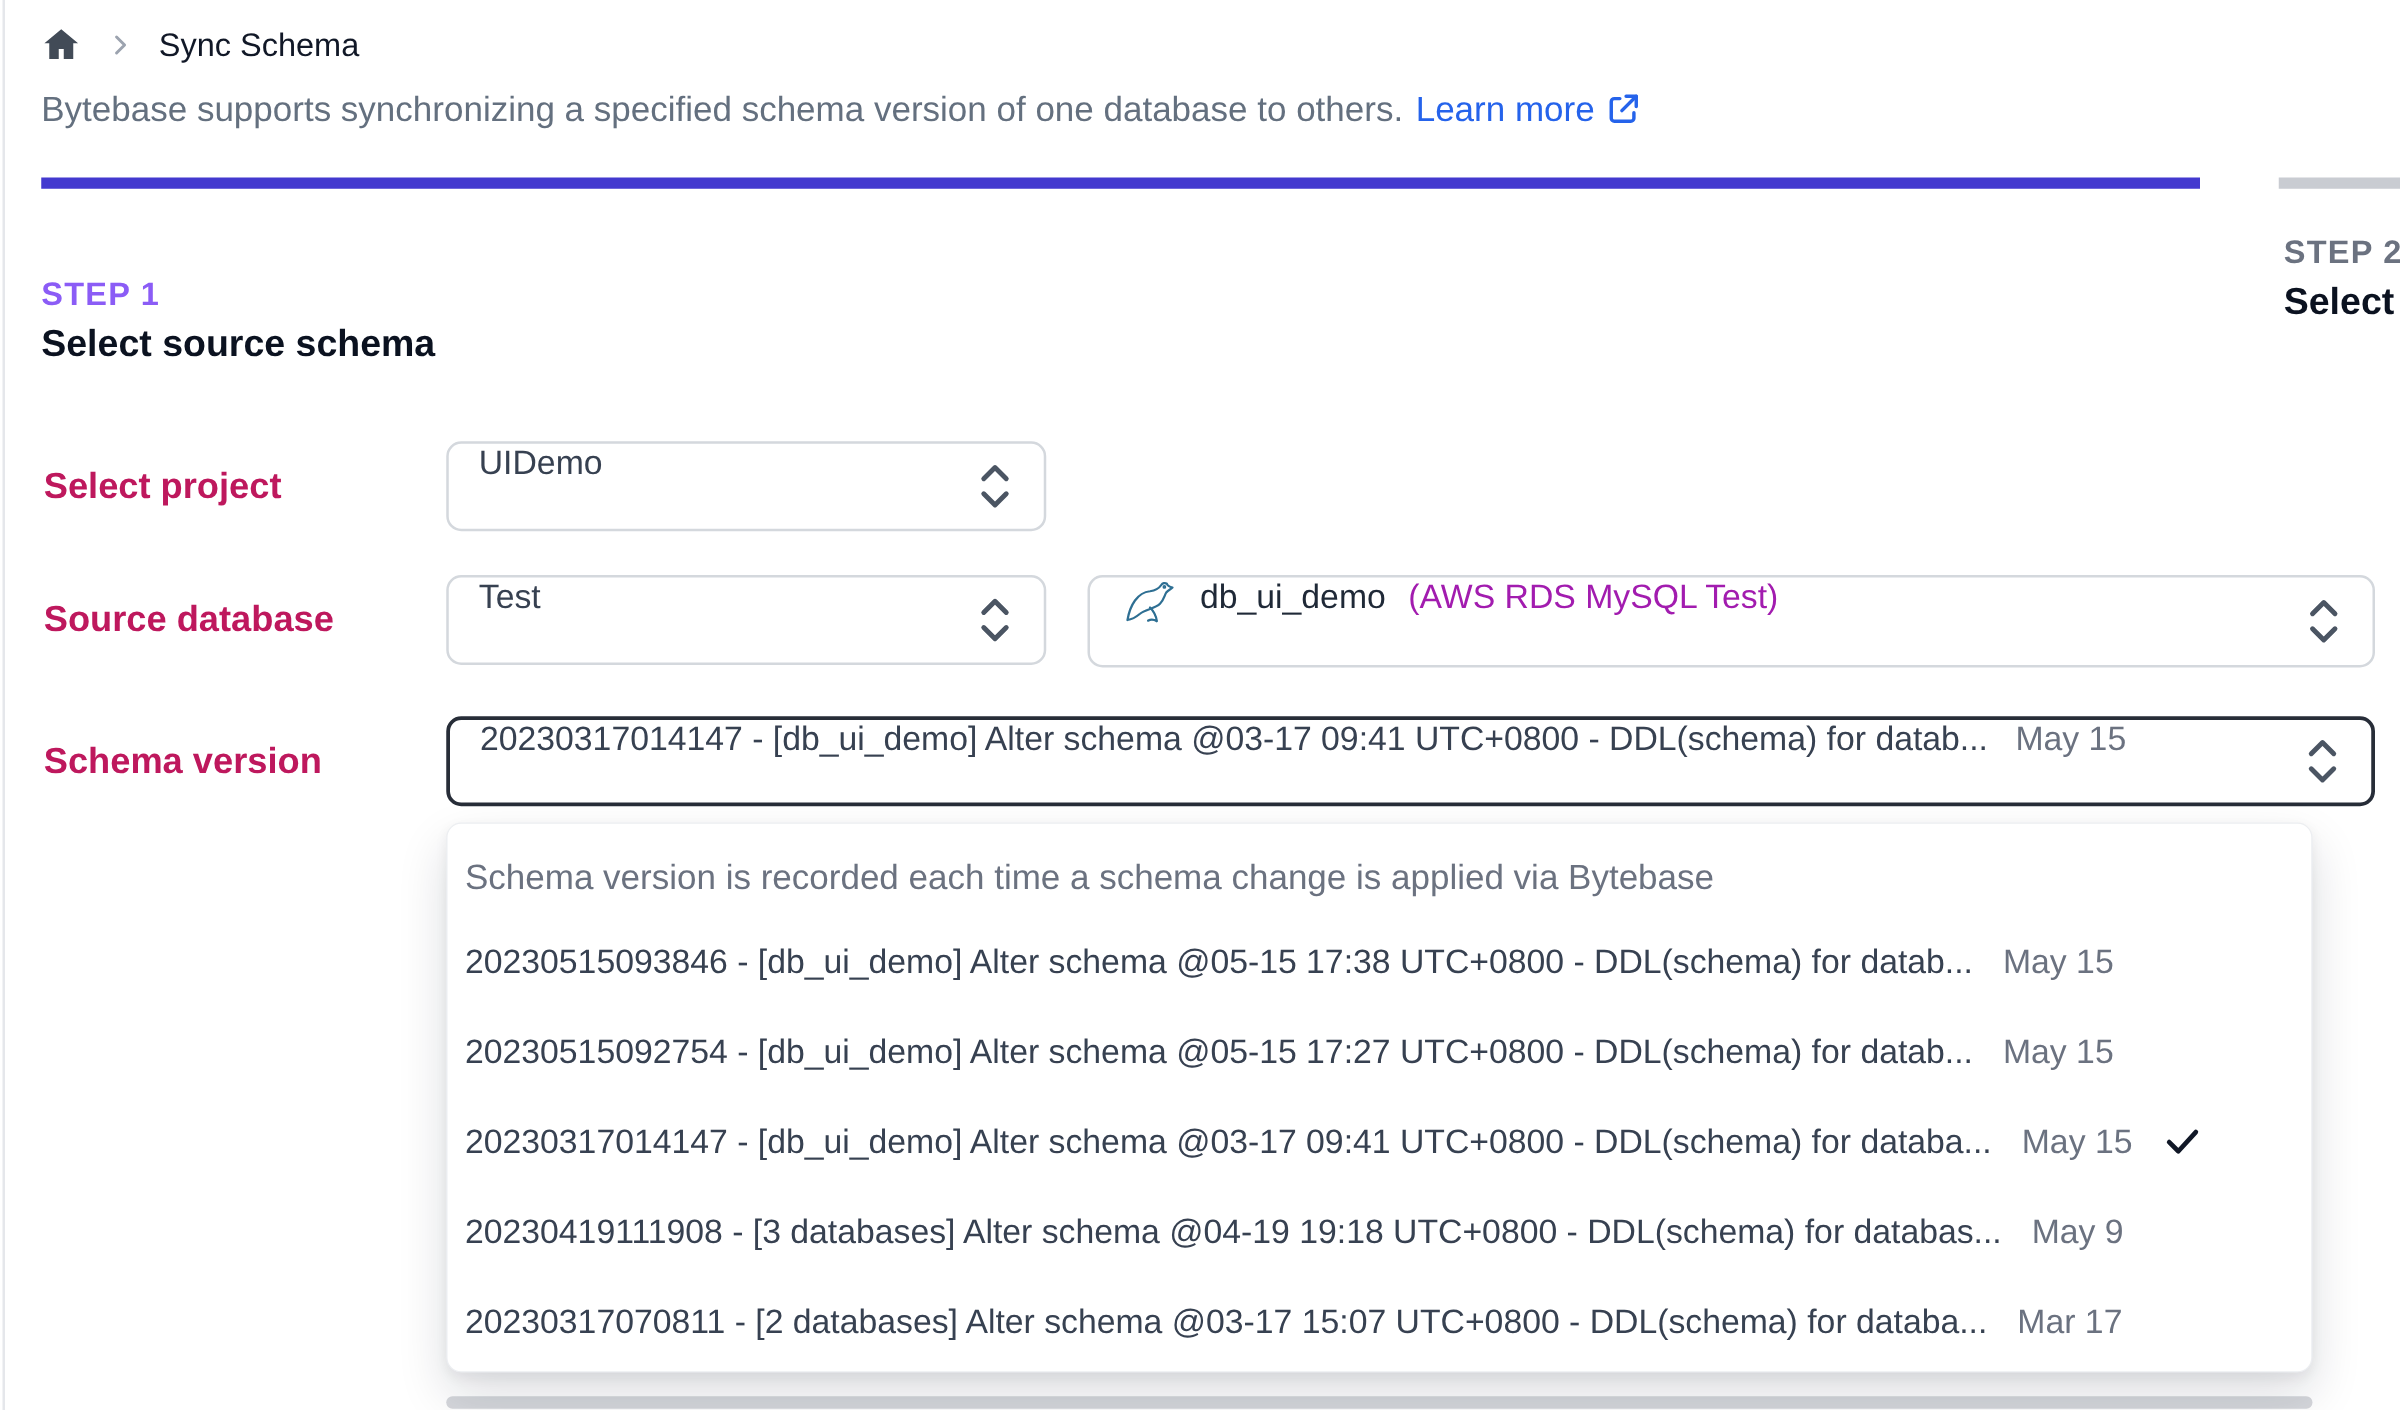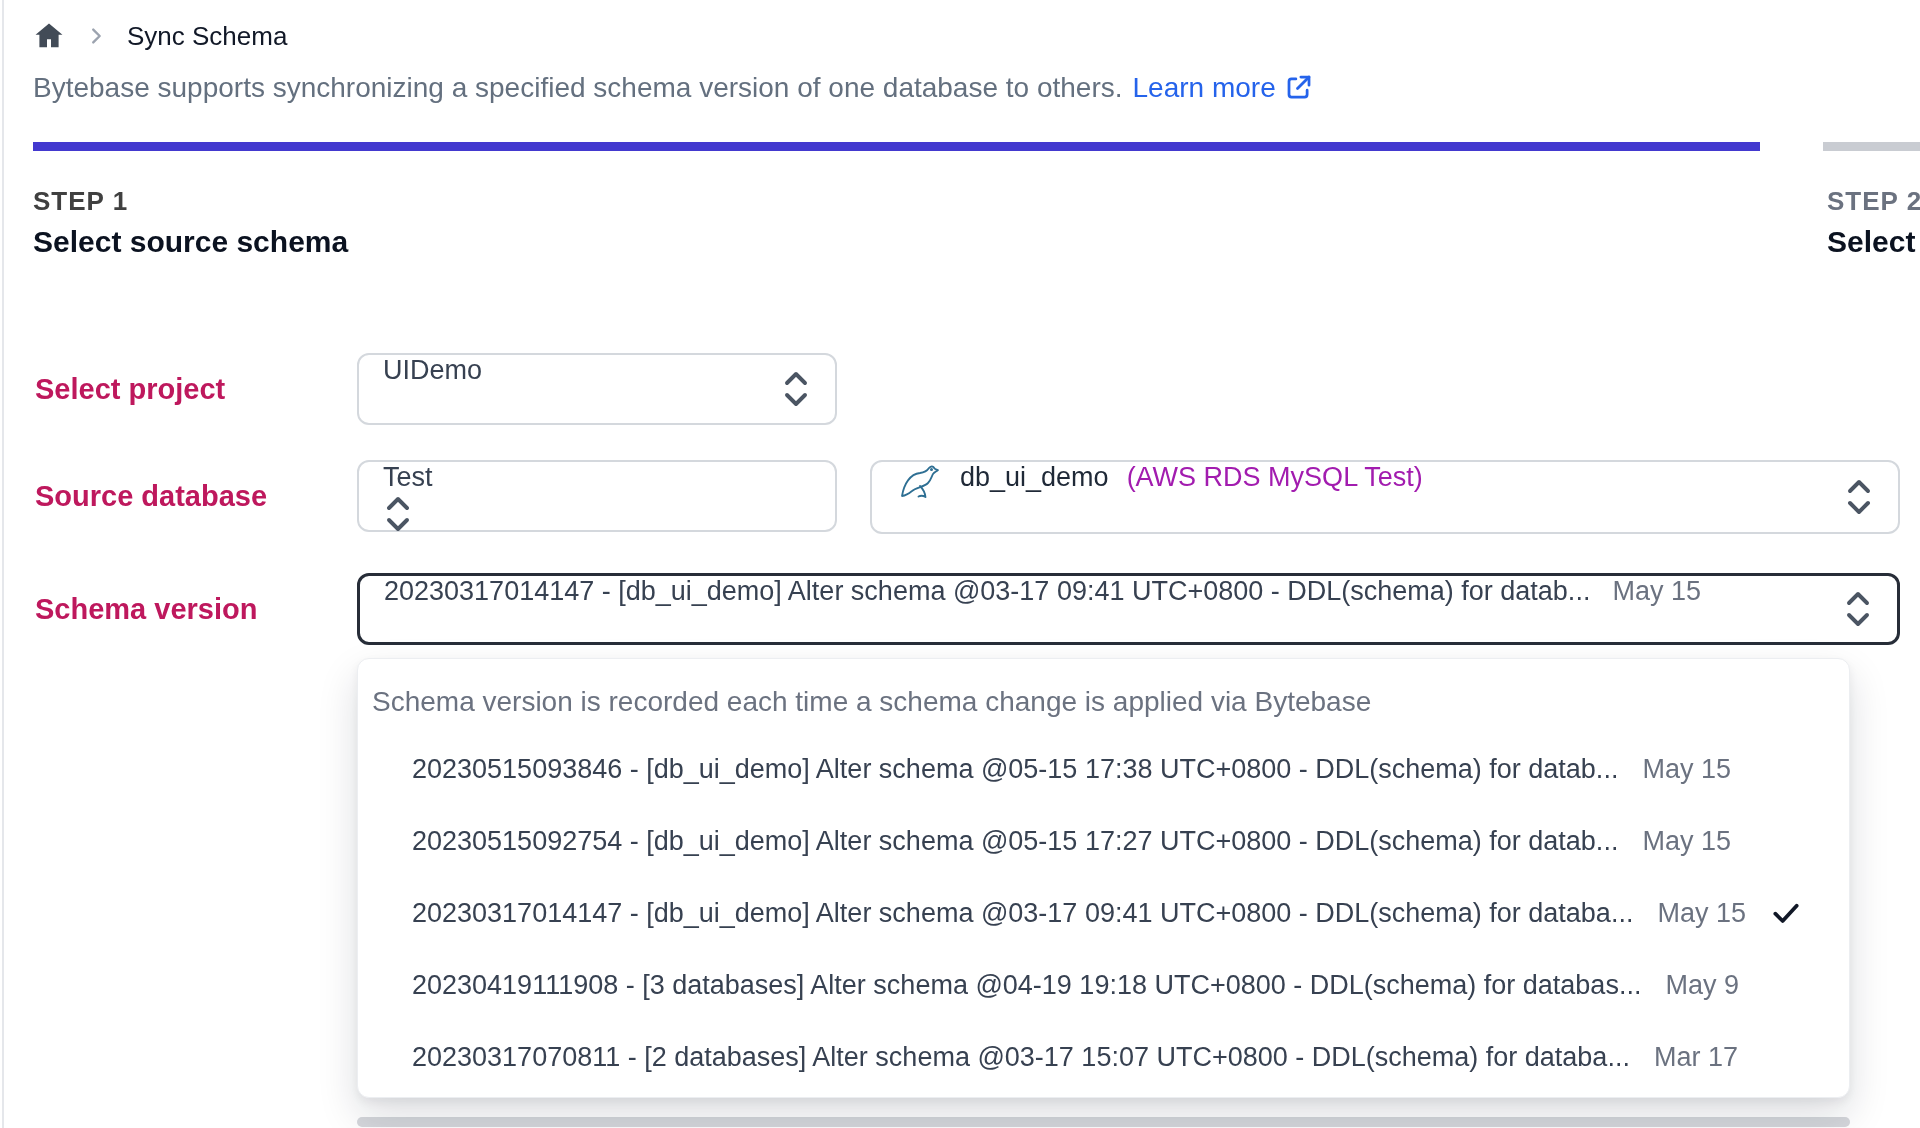--- a/index.html
+++ b/index.html
@@ -22,39 +22,39 @@
   
   .bar{position:absolute;top:142px;height:9px;}
   .bar.active{left:33px;width:1727px;background:#4339cf;}
   .bar.inactive{left:1823px;width:120px;background:#c9ccd2;}
 
   
   .step{position:absolute;top:186px;white-space:nowrap;}
   .step .step-label{font-size:26px;font-weight:700;letter-spacing:1px;}
   .step .step-title{font-size:30px;font-weight:700;color:#0b1220;margin-top:8px;}
   .step1{left:33px;}
-  .step1 .step-label{color:#404040;}
+  .step1 .step-label{color:#8b5cf6;margin-top:34px;}
   .step2{left:1827px;}
   .step2 .step-label{color:#6b7280;}
 
   
   .form-label{position:absolute;left:35px;height:72px;display:flex;align-items:center;
     font-size:29px;font-weight:700;color:#be185d;}
 
   
   .select{
     position:absolute;box-sizing:border-box;background:#fff;
     border:2px solid #d4d8dd;border-radius:12px;
     display:flex;padding:0 24px;
     font-size:27px;color:#374151;cursor:pointer;
   }
   .select .spacer{flex:1;}
   .select .chev{flex:0 0 auto;display:flex;align-items:center;}
   .select-project{left:357px;top:353px;width:480px;height:72px;}
-  .select-engine{left:357px;top:460px;width:480px;height:72px;flex-direction:column;}
+  .select-engine{left:357px;top:460px;width:480px;height:72px;}
   .select-database{left:870px;top:460px;width:1030px;height:74px;gap:18px;}
   .select-database .db-name{color:#1f2937;font-weight:500;}
   .select-database .db-instance{color:#a21caf;}
   .select-version{
     left:357px;top:573px;width:1543px;height:72px;
     border:3px solid #272d38;gap:22px;
   }
   .select-version .value-text{white-space:nowrap;overflow:hidden;flex:0 1 auto;}
   .select-version .value-date{color:#6b7280;flex:0 0 auto;}
 
@@ -66,21 +66,21 @@
     padding:12px 0 4px 0;z-index:5;
   }
   .dropdown .hint{
     height:62px;display:flex;align-items:center;padding:0 24px 0 14px;
     font-size:28px;color:#6b7280;white-space:nowrap;
   }
   .dropdown .option{
     height:72px;display:flex;align-items:center;gap:24px;
     padding:0 22px 0 14px;font-size:27px;color:#374151;cursor:pointer;white-space:nowrap;
   }
-  .dropdown .option .opt-text{overflow:hidden;flex:0 1 auto;margin-left:40px;}
+  .dropdown .option .opt-text{overflow:hidden;flex:0 1 auto;}
   .dropdown .option .opt-date{color:#6b7280;flex:0 0 auto;}
   .dropdown .option .opt-check{flex:0 0 auto;display:flex;align-items:center;}
 
   
   .bottom-scrollbar{position:absolute;left:357px;top:1117px;width:1493px;height:10px;border-radius:5px;background:#d5d7db;}
 
   svg{display:block;}
 </style>
 </head>
 <body>

